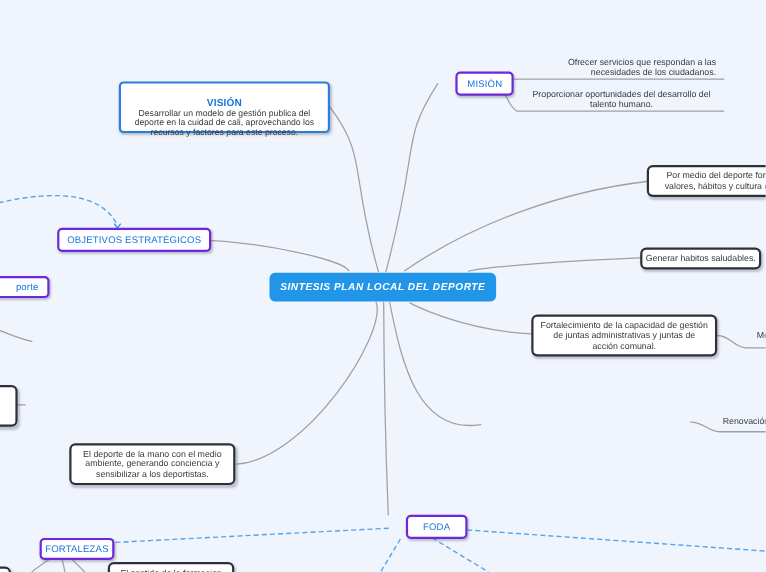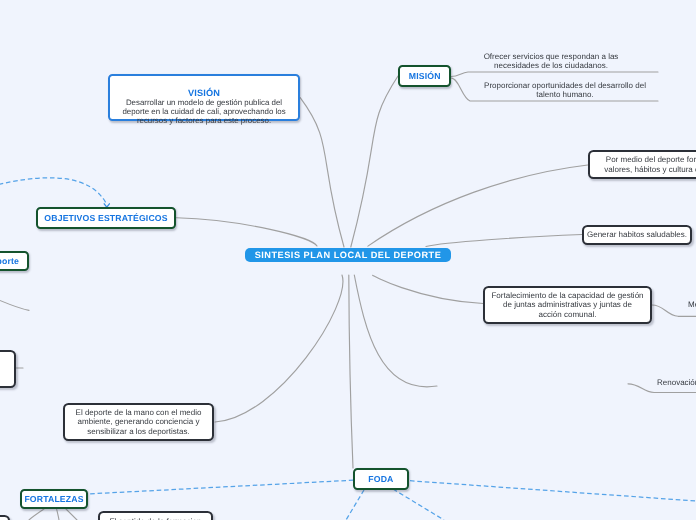--- a/index.html
+++ b/index.html
@@ -16,24 +16,25 @@
   svg.links{position:absolute;left:0;top:0;width:696px;height:520px;pointer-events:none;}
   .node{position:absolute;box-sizing:border-box;}
 
   .root-node{
     background:#2196e8;color:#fff;border-radius:5px;
     font-weight:bold;font-size:9.2px;letter-spacing:.5px;
     display:flex;align-items:center;justify-content:center;
     white-space:nowrap;
   }
   .blue-node{
-    background:#fff;border:2px solid #14532d;border-radius:4.5px;
-    color:#1675e0;font-weight:bold;font-size:8.7px;letter-spacing:.15px;
+    background:#fff;border:2px solid #6d28d9;border-radius:4.5px;
+    color:#1675e0;font-weight:normal;font-size:8.7px;letter-spacing:.15px;
     display:flex;align-items:center;justify-content:center;white-space:nowrap;
     box-shadow:1px 1.5px 2px rgba(60,65,85,.30);
+    margin-left:16px;
   }
   .vision-node{
     background:#fff;border:2px solid #2a7fdd;border-radius:4.5px;
     box-shadow:1px 1.5px 2px rgba(60,65,85,.30);
     display:flex;flex-direction:column;align-items:center;justify-content:center;
     padding:3px 6px 4px;
   }
   .vision-title{color:#1675e0;font-weight:bold;font-size:9.2px;letter-spacing:.15px;line-height:11px;margin-top:20px;}
   .vision-body{color:#35393f;font-size:7.9px;line-height:8.9px;text-align:center;white-space:pre;}
 
@@ -98,35 +99,35 @@
     <g fill="none" stroke="#a0a0a0" stroke-width="1.1" stroke-linecap="round">
       <path d="M44,509 C38,513 32,517 29,520"></path>
       <path d="M56.6,509 C57.5,513 58.5,517 59,520"></path>
       <path d="M66,509 C70,513 74,517 77,520"></path>
     </g>
     <g stroke="#3a8fe0" stroke-width="1.3" fill="none" stroke-linecap="round">
       <path d="M104.2,203.8 L106.8,207.2 L109.4,203.8"></path>
     </g>
   </svg>
 
-  <div class="node root-node" style="left:245px;top:248px;width:206px;height:14px;">
+  <div class="node root-node" style="left:245px;top:248px;width:206px;height:26px;font-style:italic;">
     <span>SINTESIS PLAN LOCAL DEL DEPORTE</span>
   </div>
 
   <div class="node vision-node" style="left:108px;top:74px;width:192px;height:47px;">
     <div class="vision-title">VISIÓN</div>
     <div class="vision-body">Desarrollar un modelo de gestión publica del
 deporte en la cuidad de cali, aprovechando los
 recursos y factores para este proceso.</div>
   </div>
 
   <div class="node blue-node" style="left:398.3px;top:65.1px;width:52.8px;height:21.8px;">
     <span>MISIÓN</span>
   </div>
-  <div class="leaf-text" style="left:441px;top:51.5px;width:220px;">Ofrecer servicios que respondan a las
+  <div class="leaf-text" style="left:431px;top:51.5px;width:220px;text-align:right;">Ofrecer servicios que respondan a las
 necesidades de los ciudadanos.</div>
   <div class="leaf-text" style="left:455px;top:80.8px;width:220px;">Proporcionar oportunidades del desarrollo del
 talento humano.</div>
 
   <div class="node blue-node" style="left:36px;top:207px;width:140px;height:22px;">
     <span>OBJETIVOS ESTRATÉGICOS</span>
   </div>
 
   <div class="node blue-node" style="left:352.9px;top:468.2px;width:56px;height:21.8px;">
     <span>FODA</span>

